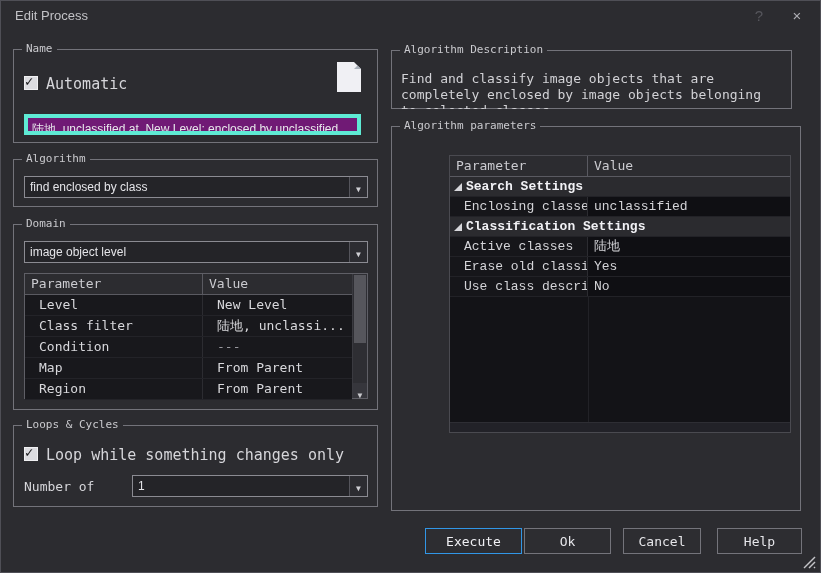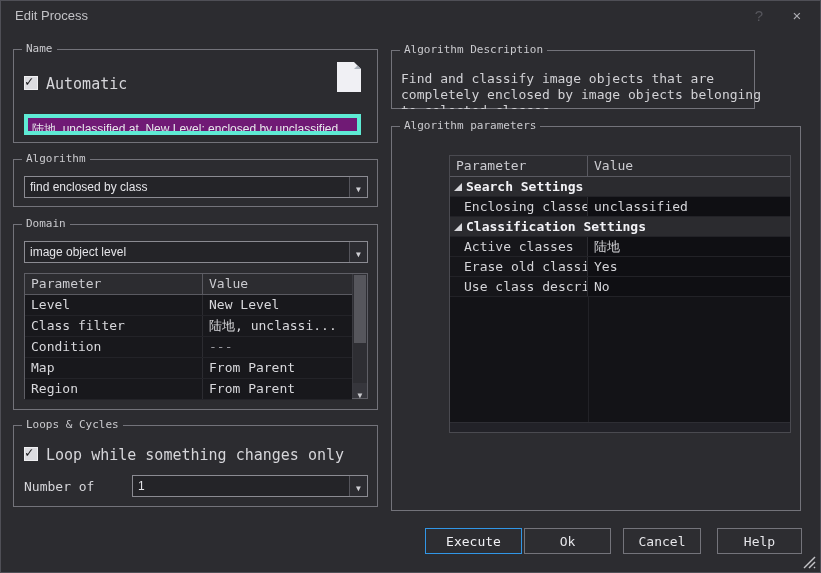--- a/index.html
+++ b/index.html
@@ -25,21 +25,21 @@
   
   .group { position: absolute; border: 1px solid #73737a; }
   .group-label {
     position: absolute; top: -8px; left: 8px; background: #2c2c30; padding: 0 4px;
     font-size: 11px; color: #cacace; white-space: nowrap;
   }
   .fs-name      { top: 48px;  left: 12px;  width: 365px; height: 94px; }
   .fs-algorithm { top: 158px; left: 12px;  width: 365px; height: 48px; }
   .fs-domain    { top: 223px; left: 12px;  width: 365px; height: 186px; }
   .fs-loops     { top: 424px; left: 12px;  width: 365px; height: 82px; }
-  .fs-desc      { top: 49px;  left: 390px; width: 364px; height: 59px; }
+  .fs-desc      { top: 49px;  left: 390px; width: 401px; height: 59px; }
   .fs-params    { top: 125px; left: 390px; width: 410px; height: 385px; }
   
   .checkbox { position: absolute; width: 14px; height: 14px; background: #dcdce0; border: 1px solid #f0f0f2; }
   .checkbox .check { position: absolute; top: -4px; left: 0; font-size: 14px; font-weight: bold; color: #17171a; }
   .chklabel { position: absolute; font-size: 15px; color: #d6d6da; white-space: nowrap; }
   
   .docicon { position: absolute; width: 24px; height: 30px; background: #f0f0f4;
              clip-path: polygon(0 0, 17px 0, 24px 7px, 24px 30px, 0 30px); }
   .docicon .fold { position: absolute; top: 0; right: 0; width: 0; height: 0;
                    border-style: solid; border-width: 0 0 7px 7px;
@@ -57,21 +57,21 @@
   .combo .combo-arrow { font-size: 8px; color: #cfcfd4; line-height: 20px; }
   
   .dtable { position: absolute; top: 48px; left: 10px; width: 344px; height: 126px;
             background: #17171b; border: 1px solid #5f5f66; }
   .dbody { position: absolute; top: 0; left: 0; right: 15px; bottom: 0; }
   .dhead { display: flex; height: 21px; background: #2c2c30; border-bottom: 1px solid #5a5a61; }
   .dhead .hcell { line-height: 20px; padding-left: 6px; font-size: 13px; color: #cbcbd0; }
   .dhead .hcell.p { width: 178px; border-right: 1px solid #5a5a61; }
   .dhead .hcell.v { flex: 1; }
   .drow { display: flex; height: 21px; border-bottom: 1px solid #232328; background: #18181c; }
-  .drow .dcell { line-height: 20px; padding-left: 6px; font-size: 13px; color: #d8d8dc;
+  .drow .dcell { line-height: 20px; padding-left: 14px; font-size: 13px; color: #d8d8dc;
                  white-space: nowrap; overflow: hidden; }
   .drow .dcell.p { width: 178px; border-right: 1px solid #2c2c31; }
   .drow .dcell.v { flex: 1; }
   .dcell.dim { color: #98989e; }
   
   .dscroll { position: absolute; top: 0; right: 0; bottom: 0; width: 15px;
              background: #2e2e33; border-left: 1px solid #3a3a40; }
   .dthumb { position: absolute; top: 1px; left: 1px; right: 1px; height: 68px; background: #56565c; }
   .dscroll-btn { position: absolute; bottom: 0; left: 0; right: 0; height: 15px;
                  background: #36363c; text-align: center; }
@@ -79,21 +79,21 @@
   
   .desc-text { position: absolute; top: 20px; left: 9px; width: 372px; height: 38px;
                overflow: hidden; line-height: 16px; font-size: 13px; color: #d2d2d6; }
   
   .ptable { position: absolute; top: 28px; left: 57px; width: 342px; height: 278px;
             background: #131317; border: 1px solid #4a4a50; display: flex; flex-direction: column; }
   .phead { display: flex; height: 21px; background: #2c2c30; border-bottom: 1px solid #5a5a61; flex: 0 0 21px; }
   .phead .hcell { line-height: 20px; padding-left: 6px; font-size: 13px; color: #cbcbd0; }
   .phead .hcell.p { width: 138px; border-right: 1px solid #5a5a61; }
   .phead .hcell.v { flex: 1; }
-  .prow { display: flex; height: 20px; flex: 0 0 20px; border-bottom: 1px solid #222227; }
+  .prow { display: flex; height: 20px; flex: 0 0 20px; border-bottom: 1px solid #222227; font-family: Liberation Mono, monospace; }
   .prow .pcell { width: 138px; padding-left: 14px; line-height: 19px; font-size: 13px;
                  background: #16161a; border-right: 1px solid #2c2c31; color: #d4d4d8;
                  white-space: nowrap; overflow: hidden; }
   .prow .vcell { flex: 1; padding-left: 6px; line-height: 19px; font-size: 13px;
                  background: #0f0f13; color: #d4d4d8; white-space: nowrap; overflow: hidden; }
   .prow.grouprow { background: #2b2b2f; align-items: center; }
   .prow.grouprow .gtext { font-weight: bold; font-size: 13px; color: #f2f2f6; margin-left: 4px; }
   .expander { width: 0; height: 0; margin-left: 4px;
               border-left: 8px solid transparent; border-bottom: 8px solid #d8d8dc; }
   .pfiller { flex: 1; background: #131317; position: relative; }

